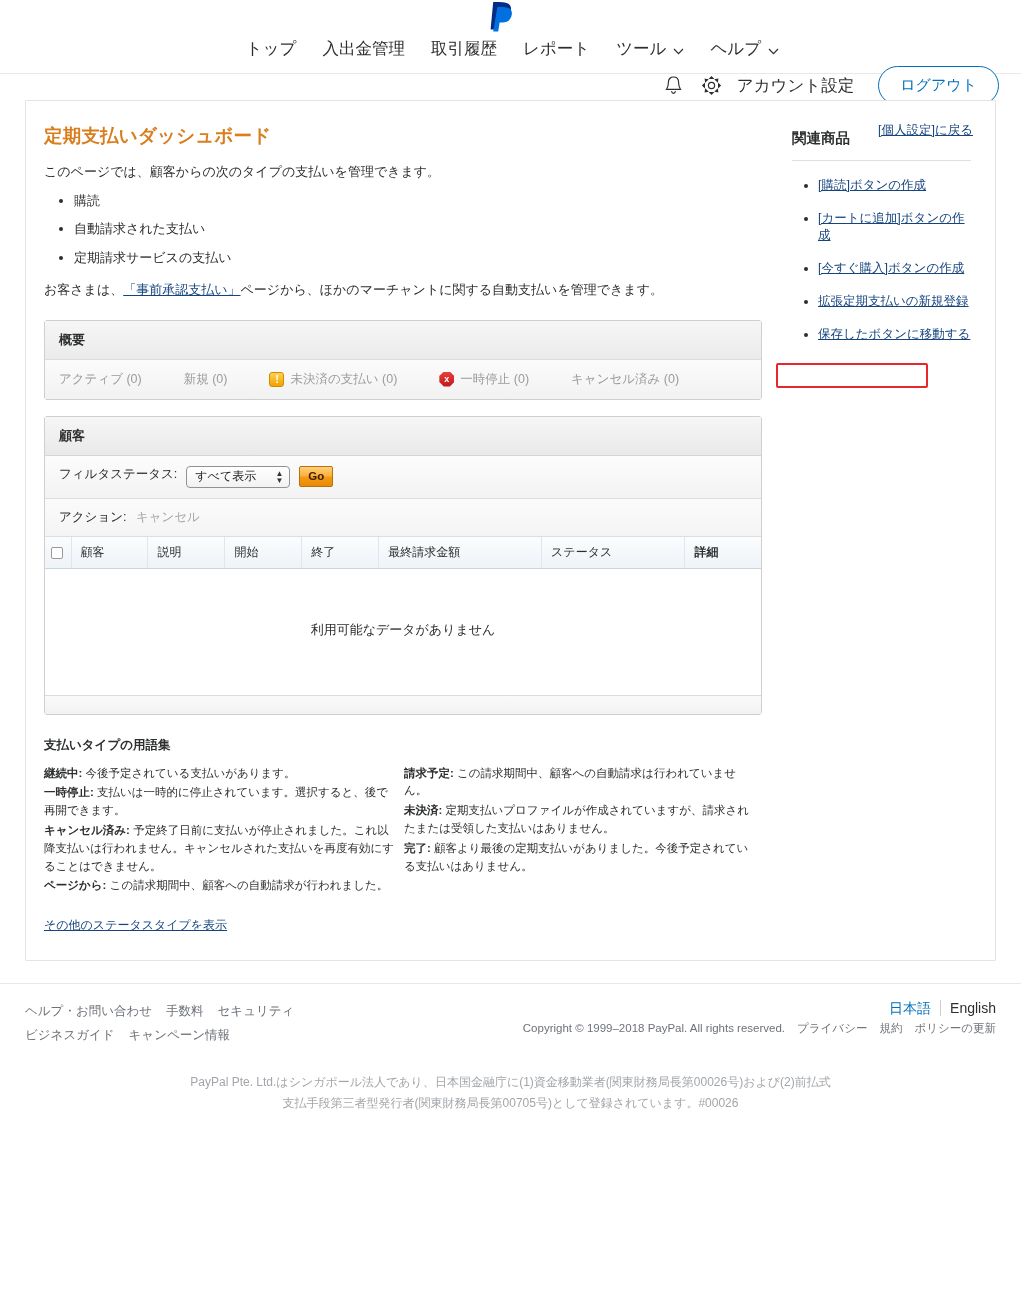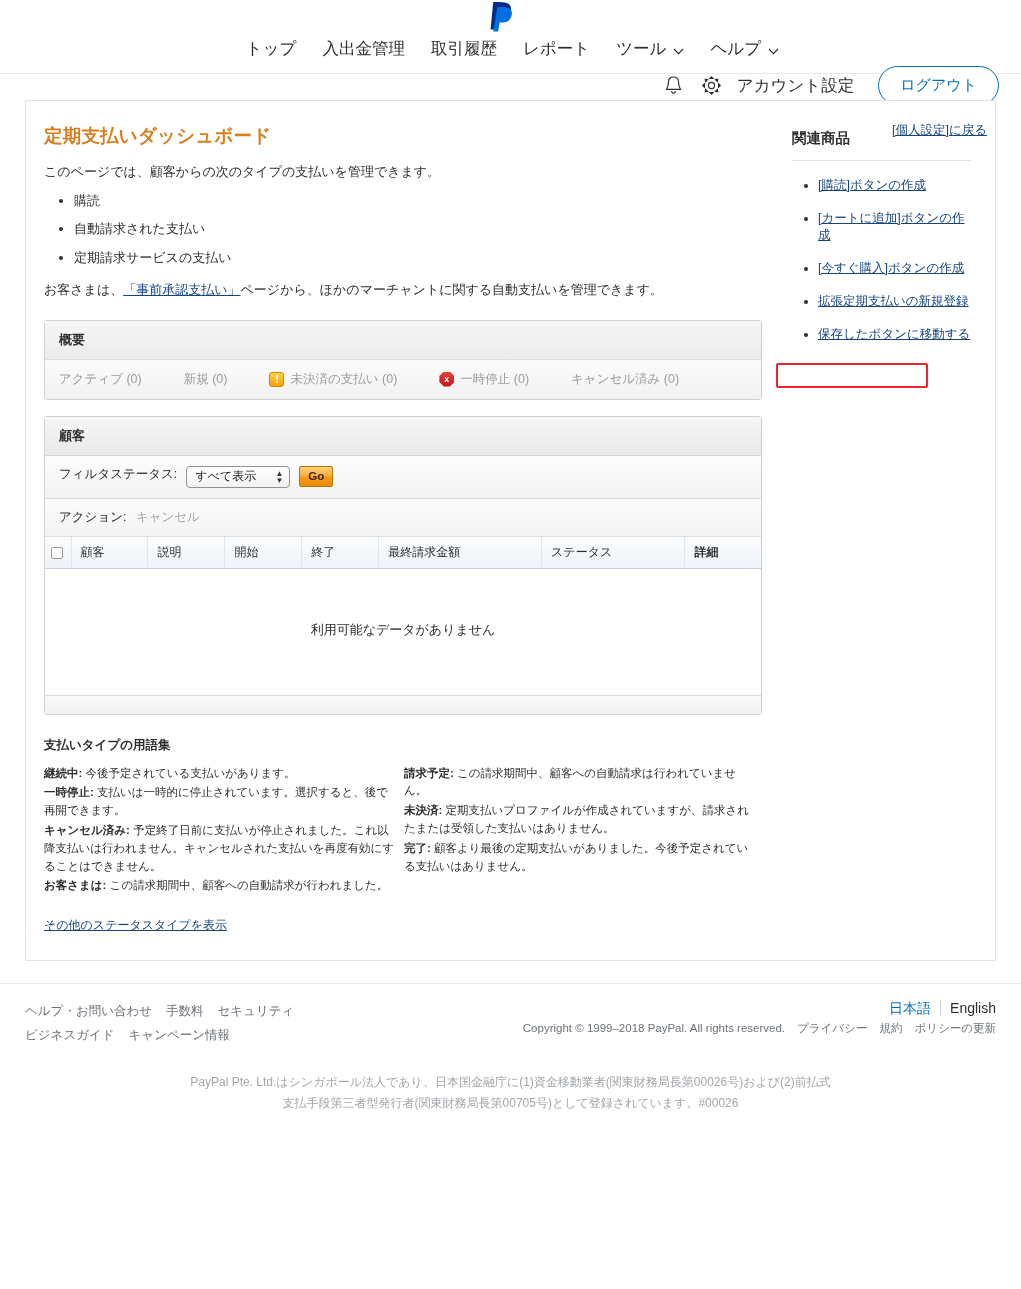--- a/index.html
+++ b/index.html
@@ -418,21 +418,21 @@
           <div class="grid-foot"></div>
         </div>
 
         
         <div class="glossary-title">支払いタイプの用語集</div>
         <div class="glossary">
           <div class="gl-col">
             <p><b>継続中:</b><span> 今後予定されている支払いがあります。</span></p>
             <p><b>一時停止:</b><span> 支払いは一時的に停止されています。選択すると、後で再開できます。</span></p>
             <p><b>キャンセル済み:</b><span> 予定終了日前に支払いが停止されました。これ以降支払いは行われません。キャンセルされた支払いを再度有効にすることはできません。</span></p>
-            <p><b>お客さまは:</b><span> この請求期間中、顧客への自動請求が行われました。</span></p>
+            <p><b>ページから:</b><span> この請求期間中、顧客への自動請求が行われました。</span></p>
           </div>
           <div class="gl-col right">
             <p><b>請求予定:</b><span> この請求期間中、顧客への自動請求は行われていません。</span></p>
             <p><b>未決済:</b><span> 定期支払いプロファイルが作成されていますが、請求されたまたは受領した支払いはありません。</span></p>
             <p><b>完了:</b><span> 顧客より最後の定期支払いがありました。今後予定されている支払いはありません。</span></p>
           </div>
         </div>
         <a class="more-link">その他のステータスタイプを表示</a>
       </div>
 
@@ -452,21 +452,21 @@
           <li>
             <a>拡張定期支払いの新規登録</a>
           </li>
           <li>
             <a>保存したボタンに移動する</a>
           </li>
         </ul>
       </div>
     </div>
 
-    <a class="back-link" style="position:absolute; top:17px; right:8px;">[個人設定]に戻る</a>
+    <a class="back-link" style="position:absolute; top:17px; right:22px;">[個人設定]に戻る</a>
 
     <div class="hl-box" style="left:750px; top:262px; width:152px; height:25px;"></div>
   </div>
 </div>
 
 <hr class="footer-sep">
 <div class="footer">
   <div class="footer-flex">
     <div class="f-left">
       <div>

